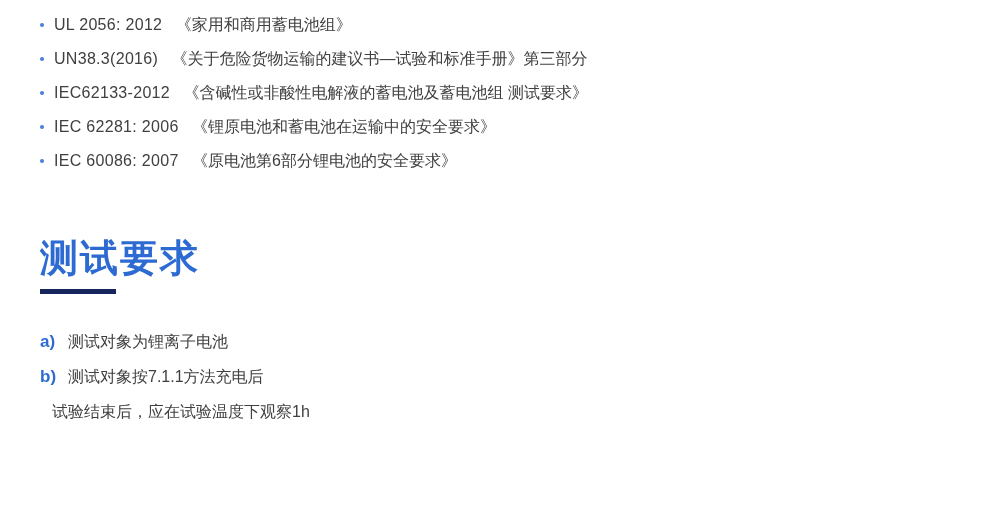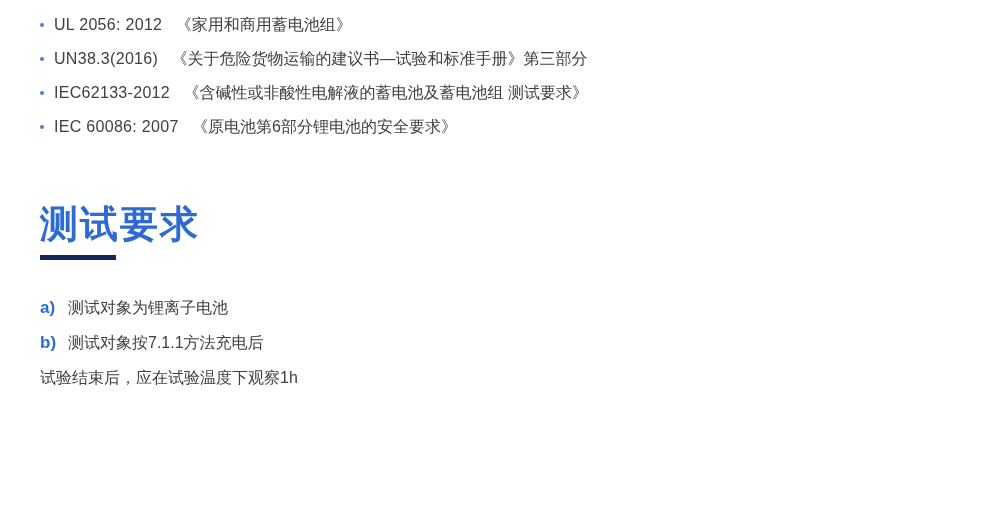--- a/index.html
+++ b/index.html
@@ -71,20 +71,21 @@
     display: inline-block;
     min-width: 28px;
     color: #2d6bd2;
     font-weight: bold;
     font-size: 17px;
   }
   .req-note {
     font-size: 16px;
     line-height: 35px;
     white-space: nowrap;
+    margin-left: 12px;
   }
 </style>
 </head>
 <body>
 
 <div class="page">
 
   <ul class="standards-list">
     <li class="standard-item">
       <span class="bullet-dot"></span>
@@ -96,20 +97,25 @@
       <span class="standard-code">UN38.3(2016)</span>
       <span class="standard-title">《关于危险货物运输的建议书—试验和标准手册》第三部分</span>
     </li>
     <li class="standard-item">
       <span class="bullet-dot"></span>
       <span class="standard-code">IEC62133-2012</span>
       <span class="standard-title">《含碱性或非酸性电解液的蓄电池及蓄电池组 测试要求》</span>
     </li>
     <li class="standard-item">
       <span class="bullet-dot"></span>
+      <span class="standard-code">IEC 62281: 2006</span>
+      <span class="standard-title">《锂原电池和蓄电池在运输中的安全要求》</span>
+    </li>
+    <li class="standard-item">
+      <span class="bullet-dot"></span>
       <span class="standard-code">IEC 60086: 2007</span>
       <span class="standard-title">《原电池第6部分锂电池的安全要求》</span>
     </li>
   </ul>
 
   <h2 class="section-title">测试要求</h2>
   <div class="title-underline"></div>
 
   <div class="requirements">
     <div class="req-item">

